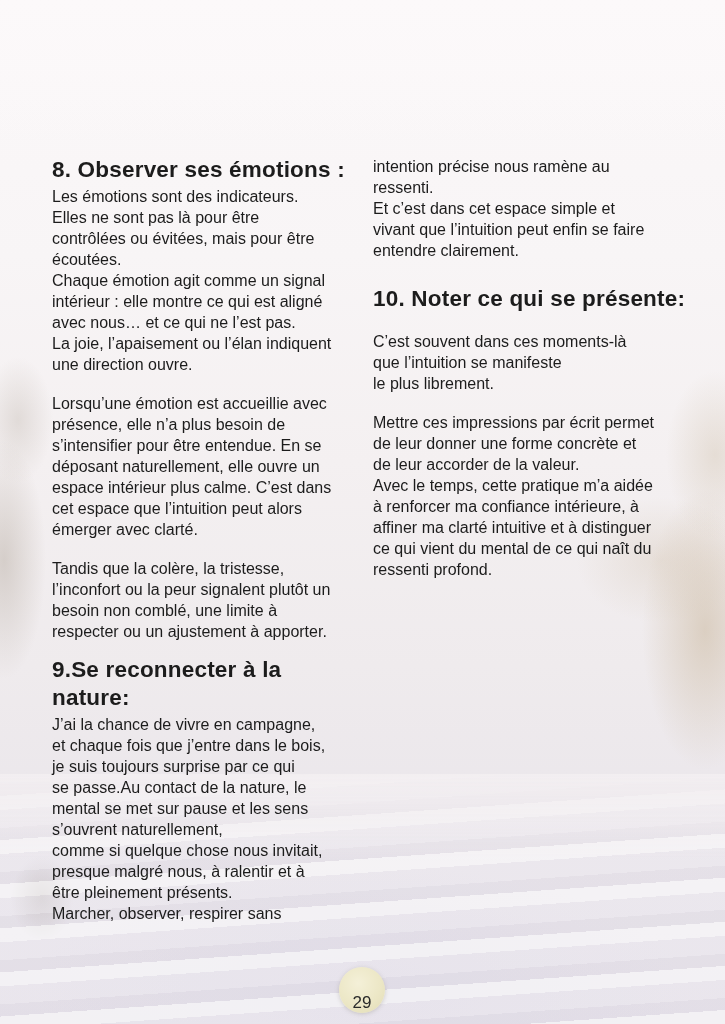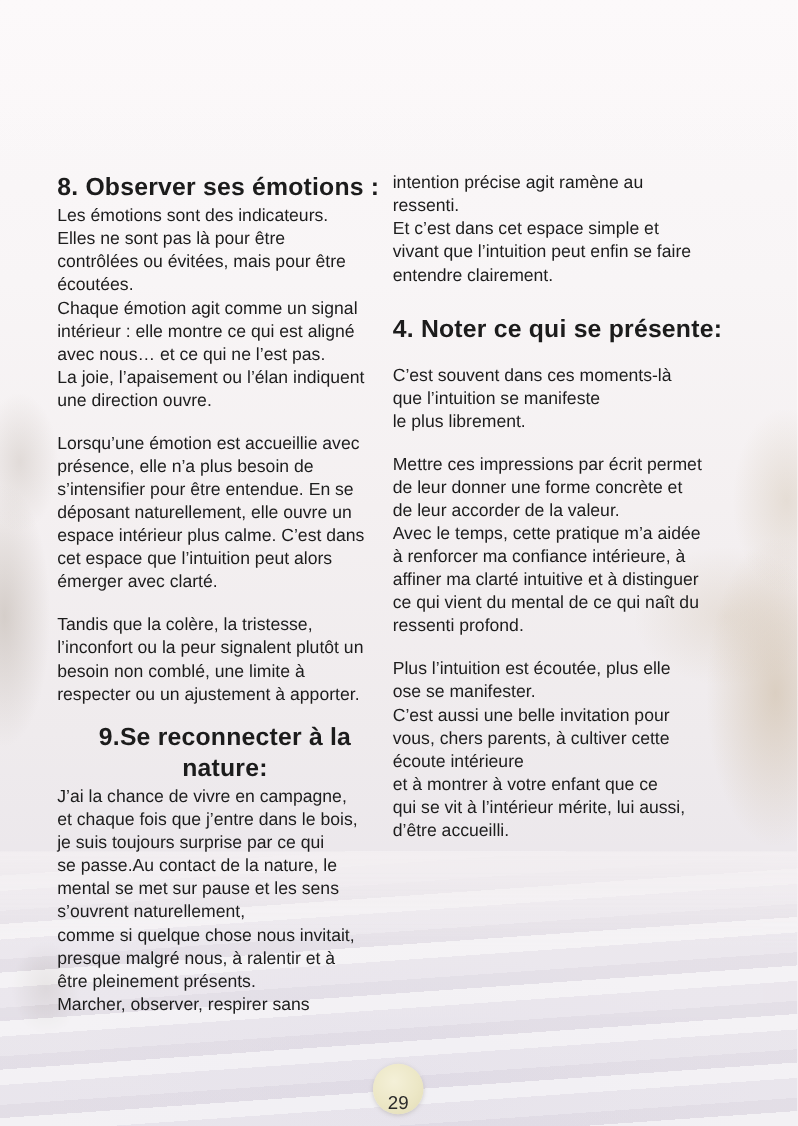--- a/index.html
+++ b/index.html
@@ -46,20 +46,21 @@
     left: 0; top: 0;
     width: 725px; height: 150px;
     background: linear-gradient(180deg, rgba(252,249,250,0.95), rgba(252,249,250,0));
     pointer-events: none;
   }
   .columns {
     position: absolute;
     left: 52px;
     top: 156px;
     display: flex;
+    gap: 16px;
     color: #1c1c1c;
   }
   .col {
     width: 305px;
     font-size: 16px;
     line-height: 21px;
   }
   .col.col-right {
     width: 325px;
   }
@@ -69,21 +70,21 @@
     line-height: 28px;
     margin: 0 0 2px 0;
     letter-spacing: 0.2px;
     white-space: pre-line;
   }
   .para {
     margin: 0;
     white-space: pre-line;
   }
   .para.gap   { margin-top: 18px; }
-  .heading.gap-sm { margin-top: 14px; text-align: center; }
+  .heading.gap-sm { margin-top: 14px; }
   .heading.gap-md { margin-top: 24px; }
   .page-number-badge {
     position: absolute;
     left: 339px;
     top: 967px;
     width: 46px;
     height: 46px;
     border-radius: 50%;
     background: radial-gradient(circle at 42% 35%, #f4f0d8 0%, #ece7c6 55%, #e2dcb6 100%);
     box-shadow: 0 1px 4px rgba(140,135,120,0.35);
@@ -133,45 +134,37 @@
 se passe.Au contact de la nature, le
 mental se met sur pause et les sens
 s’ouvrent naturellement,
 comme si quelque chose nous invitait,
 presque malgré nous, à ralentir et à
 être pleinement présents.
 Marcher, observer, respirer sans</p>
     </div>
 
     <div class="col col-right">
-      <p class="para">intention précise agit ramène au
+      <p class="para">intention précise nous ramène au
 ressenti.
 Et c’est dans cet espace simple et
 vivant que l’intuition peut enfin se faire
 entendre clairement.</p>
-      <h2 class="heading gap-md">4. Noter ce qui se présente:</h2>
+      <h2 class="heading gap-md">10. Noter ce qui se présente:</h2>
       <p class="para gap">C’est souvent dans ces moments-là
 que l’intuition se manifeste
 le plus librement.</p>
       <p class="para gap">Mettre ces impressions par écrit permet
 de leur donner une forme concrète et
 de leur accorder de la valeur.
 Avec le temps, cette pratique m’a aidée
 à renforcer ma confiance intérieure, à
 affiner ma clarté intuitive et à distinguer
 ce qui vient du mental de ce qui naît du
 ressenti profond.</p>
-      <p class="para gap">Plus l’intuition est écoutée, plus elle
-ose se manifester.
-C’est aussi une belle invitation pour
-vous, chers parents, à cultiver cette
-écoute intérieure
-et à montrer à votre enfant que ce
-qui se vit à l’intérieur mérite, lui aussi,
-d’être accueilli.</p>
     </div>
 
   </div>
 
   <div class="page-number-badge">
     <span>29</span>
   </div>
 
 </div>
 

